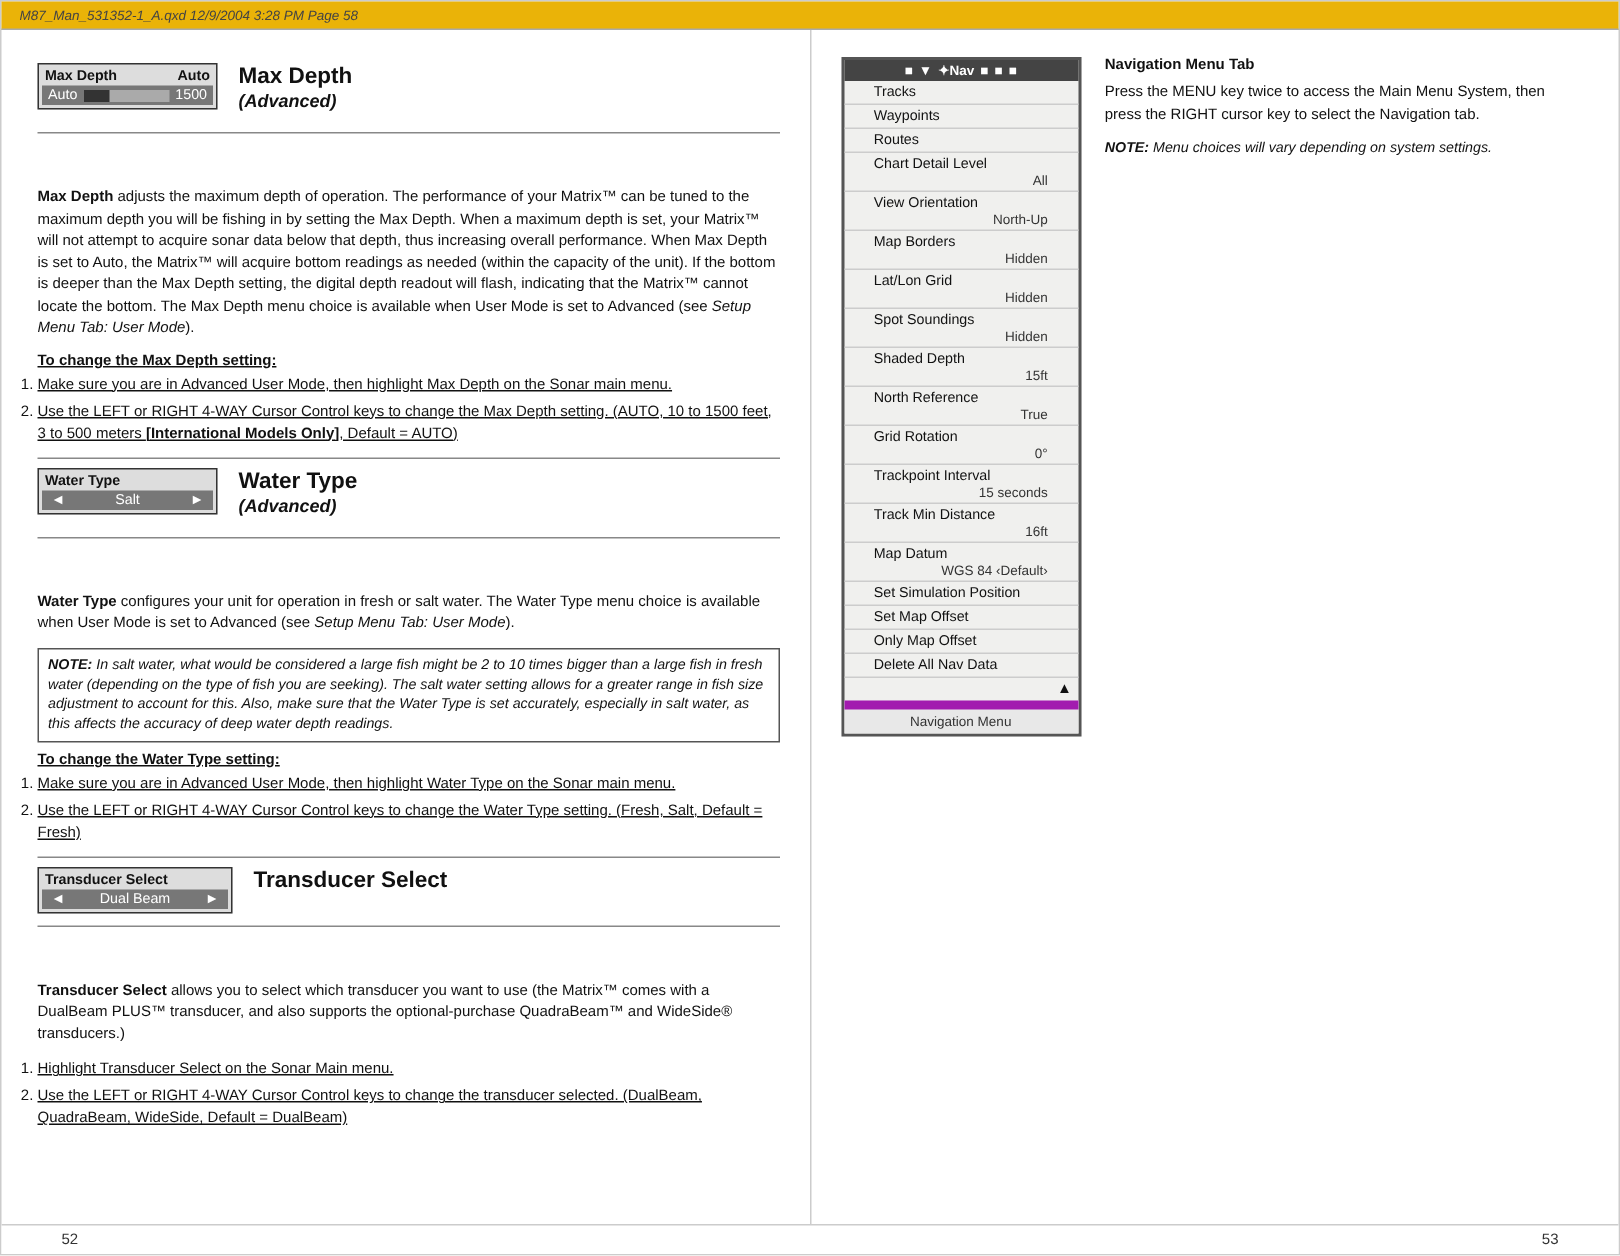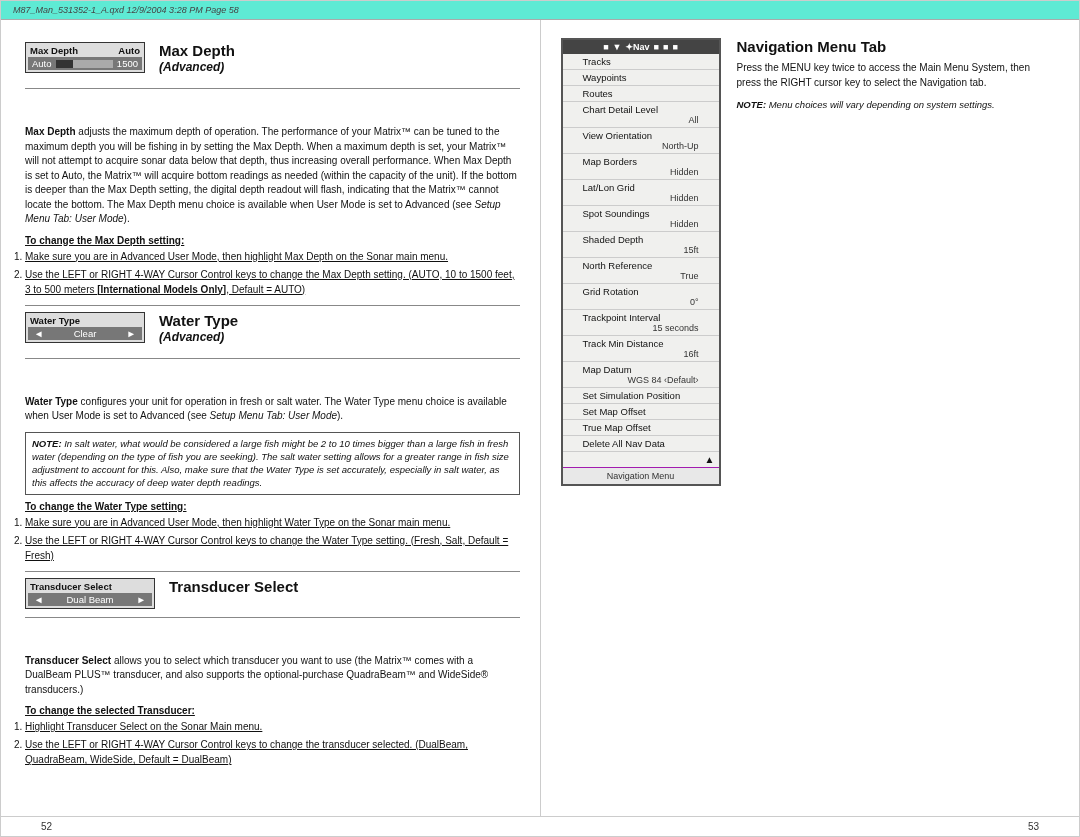--- a/index.html
+++ b/index.html
@@ -14,21 +14,21 @@
     }
     .page-container {
       width: 1080px;
       height: 837px;
       display: flex;
       flex-direction: column;
       background: white;
       border: 1px solid #ccc;
     }
     .top-bar {
-      background: #5eead4;
+      background: #eab308;
       border-bottom: 1px solid #aaa;
       padding: 4px 12px;
       font-size: 9px;
       color: #444;
       font-style: italic;
     }
     .main-content {
       display: flex;
       flex: 1;
       overflow: hidden;
@@ -232,33 +232,33 @@
     .nav-menu-item-value {
       text-align: right;
       font-size: 9px;
       color: #333;
     }
     .nav-menu-footer {
       text-align: center;
       padding: 3px;
       font-size: 9px;
       color: #333;
-      border-top: 1px solid #a21caf;
+      border-top: 6px solid #a21caf;
       background: #e8e8e8;
     }
     .nav-menu-scroll {
       text-align: right;
       padding: 2px 4px;
       font-size: 10px;
     }
     .nav-text-col {
       flex: 1;
     }
     .nav-text-title {
-      font-size: 15px;
+      font-size: 10px;
       font-weight: bold;
       margin-bottom: 6px;
     }
     .nav-text-body {
       font-size: 10px;
       line-height: 1.45;
       margin-bottom: 8px;
     }
     .nav-note {
       font-size: 9.5px;
@@ -316,21 +316,21 @@
       <hr class="section-divider">
 
       <div>
         <div class="widget-container">
           <div class="watertype-widget">
             <div class="watertype-top">
               <span>Water Type</span>
             </div>
             <div class="watertype-bottom">
               <span>◄</span>
-              <span>Clear</span>
+              <span>Salt</span>
               <span>►</span>
             </div>
           </div>
           <div>
             <div class="section-title">Water Type</div>
             <div class="section-subtitle">(Advanced)</div>
           </div>
         </div>
         <hr class="section-divider">
         <div class="section-body">
@@ -361,21 +361,20 @@
             </div>
           </div>
           <div>
             <div class="section-title">Transducer Select</div>
           </div>
         </div>
         <hr class="section-divider">
         <div class="section-body">
           <span class="bold-term">Transducer Select</span> allows you to select which transducer you want to use (the Matrix™ comes with a DualBeam PLUS™ transducer, and also supports the optional-purchase QuadraBeam™ and WideSide® transducers.)
         </div>
-        <div class="to-change-heading">To change the selected Transducer:</div>
         <ol class="steps-list">
           <li>Highlight Transducer Select on the Sonar Main menu.</li>
           <li>Use the LEFT or RIGHT 4-WAY Cursor Control keys to change the transducer selected. (DualBeam, QuadraBeam, WideSide, Default = DualBeam)</li>
         </ol>
       </div>
 
     </div>
 
     <div class="right-page">
       <div class="nav-menu-container">
@@ -432,21 +431,21 @@
           <div class="nav-menu-item">
             <div>Track Min Distance</div>
             <div class="nav-menu-item-value">16ft</div>
           </div>
           <div class="nav-menu-item">
             <div>Map Datum</div>
             <div class="nav-menu-item-value">WGS 84 ‹Default›</div>
           </div>
           <div class="nav-menu-item"><span>Set Simulation Position</span></div>
           <div class="nav-menu-item"><span>Set Map Offset</span></div>
-          <div class="nav-menu-item"><span>True Map Offset</span></div>
+          <div class="nav-menu-item"><span>Only Map Offset</span></div>
           <div class="nav-menu-item"><span>Delete All Nav Data</span></div>
 
           <div class="nav-menu-scroll">▲</div>
           <div class="nav-menu-footer">Navigation Menu</div>
         </div>
 
         <div class="nav-text-col">
           <div class="nav-text-title">Navigation Menu Tab</div>
           <div class="nav-text-body">Press the MENU key twice to access the Main Menu System, then press the RIGHT cursor key to select the Navigation tab.</div>
           <div class="nav-note">

